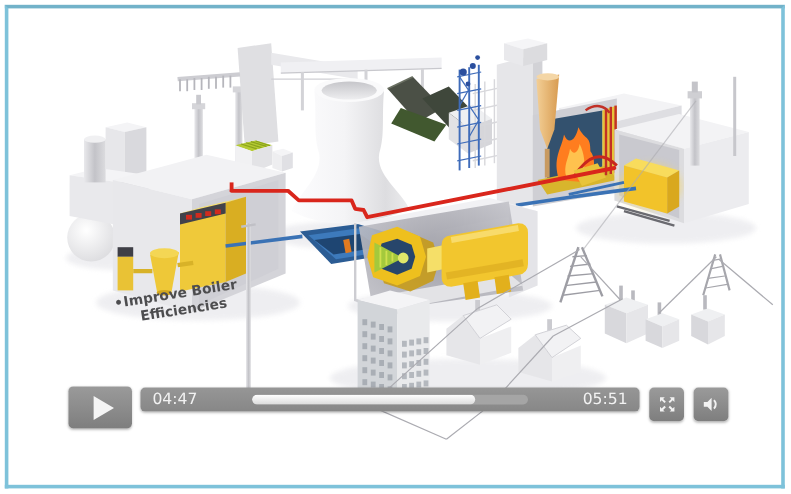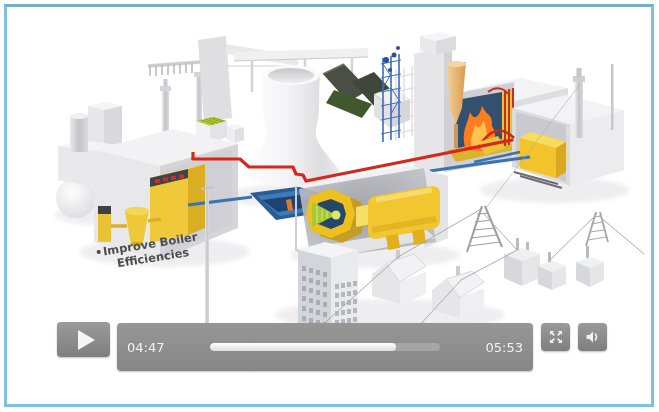--- a/index.html
+++ b/index.html
@@ -419,26 +419,26 @@
       <text x="104" y="256">Improve Boiler</text>
       <text x="116" y="270">Efficiencies</text>
     </g>
   </svg>
 
   <div class="controls">
     <button class="ctl" style="left:57px;top:322px;width:53px;height:35px;">
       <span class="tri"></span>
     </button>
 
-    <div class="progress-wrap" style="left:117px;top:323px;width:416px;height:48px;gap:46px;">
+    <div class="progress-wrap" style="left:117px;top:323px;width:416px;height:20px;gap:46px;">
       <span class="time">04:47</span>
       <div class="track">
         <div class="fill" style="width: 81%;"></div>
       </div>
-      <span class="time">05:53</span>
+      <span class="time">05:51</span>
     </div>
 
     <button class="ctl" style="left:541px;top:323px;width:29px;height:28px;">
       <svg class="icon-svg" width="14" height="14" viewBox="0 0 14 14">
         <g fill="#f2f2f2">
           <path d="M1,5 L1,1 L5,1 L3.6,2.4 L5.9,4.7 L4.7,5.9 L2.4,3.6 Z"></path>
           <path d="M9,1 L13,1 L13,5 L11.6,3.6 L9.3,5.9 L8.1,4.7 L10.4,2.4 Z"></path>
           <path d="M13,9 L13,13 L9,13 L10.4,11.6 L8.1,9.3 L9.3,8.1 L11.6,10.4 Z"></path>
           <path d="M5,13 L1,13 L1,9 L2.4,10.4 L4.7,8.1 L5.9,9.3 L3.6,11.6 Z"></path>
         </g>

